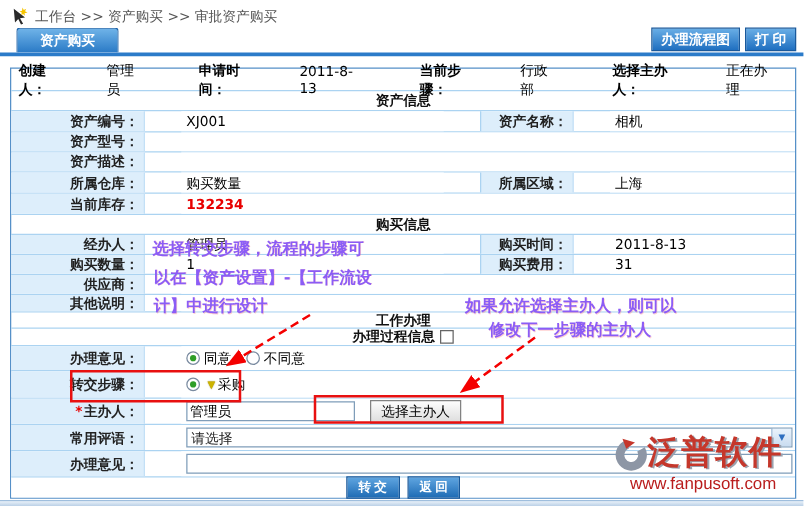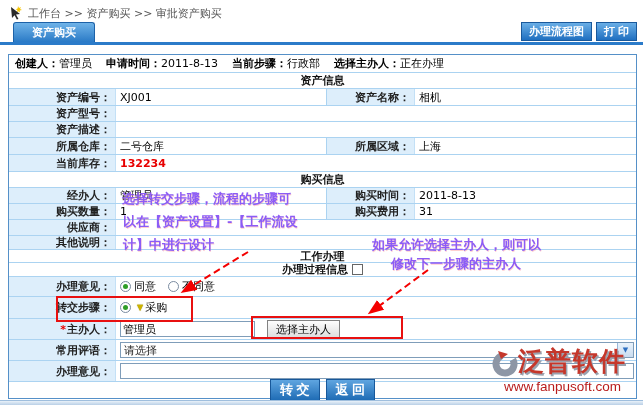--- a/index.html
+++ b/index.html
@@ -15,28 +15,28 @@
   
   .tabbar { height:19px; border-bottom:3px solid #2b7bc9; display:flex; align-items:flex-end; padding:0 6px 0 13px; }
   .tab { background:linear-gradient(#6fb3e8,#2a7ac6); color:#fff; font-weight:bold; font-size:11px;
          padding:2px 18px 2px 18px; border:1px solid #1d62a8; border-bottom:none; border-radius:3px 3px 0 0; cursor:pointer; }
   .tabspace { flex:1; }
   .tbtn { background:linear-gradient(#69aee6,#1f6fc0); color:#fff; font-size:11px; font-weight:bold;
           border:1px solid #19599c; padding:1px 7px; margin-left:4px; margin-bottom:1px; cursor:pointer; white-space:nowrap; }
 
   
   .ftable { margin:9px 6px 0 8px; width:629px; border:1px solid #5590c8; background:#fff; }
-  .frow { display:flex; align-items:stretch; border-top:1px solid #abd3f1; }
+  .frow { display:flex; align-items:stretch; border-top:1px solid #abd3f1;gap:29px; }
   .frow:first-child { border-top:none; }
   .h13{height:13px}.h14{height:14px}.h16{height:16px}.h17{height:17px}.h20{height:20px}
   .h21{height:21px}.h22{height:22px}
   .lbl { width:107px; background:#ddeefb; color:#222; font-weight:bold; text-align:right;
          display:flex; align-items:center; justify-content:flex-end; padding-right:4px;
          border-right:1px solid #c3e0f6; }
-  .lbl2 { width:89px; background:#ddeefb; color:#222; font-weight:bold;
+  .lbl2 { width:75px; background:#ddeefb; color:#222; font-weight:bold;
           display:flex; align-items:center; justify-content:flex-end; padding-right:4px;
           border-left:1px solid #abd3f1; border-right:1px solid #c3e0f6; }
   .val { flex:1; display:flex; align-items:center; padding-left:4px; background:#fff; }
   .val1 { width:210px; flex:none; }
   .sec { flex:1; display:flex; align-items:center; justify-content:center; font-weight:bold; font-size:11px; color:#111; }
   .metarow { display:flex; align-items:center; padding-left:6px; }
   .metarow b { font-weight:bold; }
   .metarow .mv { font-weight:normal; margin-right:14px; }
   .red { color:#e80000; font-weight:bold; }
 
@@ -49,21 +49,21 @@
   .tin { height:16px; border:1px solid #7f9db9; background:#fff; font-size:11px; padding:0 2px;
          font-family:"DejaVu Sans",sans-serif; }
   .btn-gray { background:linear-gradient(#fdfdfd,#dcdcdc); border:1px solid #828282; font-size:11px;
               padding:1px 8px; cursor:pointer; margin-left:12px; }
   .selbox { flex:1; height:16px; border:1px solid #7f9db9; display:flex; align-items:center; margin-right:2px; background:#fff; cursor:pointer; }
   .selbox .stxt { flex:1; padding-left:3px; color:#222; }
   .selarrow { width:16px; height:100%; background:linear-gradient(#eaf3fc,#c9dcf0); border-left:1px solid #9ab8d8;
               display:flex; align-items:center; justify-content:center; color:#2f6fc0; font-size:7px; }
   .goldarrow { color:#cdb300; font-size:8px; margin:0 2px 0 3px; text-shadow:0 0 1px #8a7a00; }
   .btnrow { justify-content:center; align-items:center; display:flex; gap:6px; background:#fff; }
-  .bbtn { background:linear-gradient(#5fa5e0,#1f6cb5); color:#fff; font-weight:bold; font-size:13px;
+  .bbtn { background:linear-gradient(#5fa5e0,#1f6cb5); color:#fff; font-weight:bold; font-size:10px;
           border:1px solid #18589a; padding:1px 9px; cursor:pointer; }
   .star { color:#e80000; margin-right:1px; font-weight:bold; }
 
   
   .note { position:absolute; color:#8b5cf6; font-weight:bold; font-size:13px; white-space:nowrap;
           text-shadow:0.5px 0.5px 0 rgba(255,120,120,.35); }
   .rbox { position:absolute; border:2px solid #e81010; }
   .overlay { position:absolute; left:0; top:0; pointer-events:none; }
 
   
@@ -126,21 +126,21 @@
       <div class="val"></div>
     </div>
 
     <div class="frow h16">
       <div class="lbl">资产描述：</div>
       <div class="val"></div>
     </div>
 
     <div class="frow h17">
       <div class="lbl">所属仓库：</div>
-      <div class="val val1">二号仓库</div>
+      <div class="val val1">购买数量</div>
       <div class="lbl2">所属区域：</div>
       <div class="val">上海</div>
     </div>
 
     <div class="frow h17">
       <div class="lbl">当前库存：</div>
       <div class="val red">132234</div>
     </div>
 
     <div class="frow h16">

